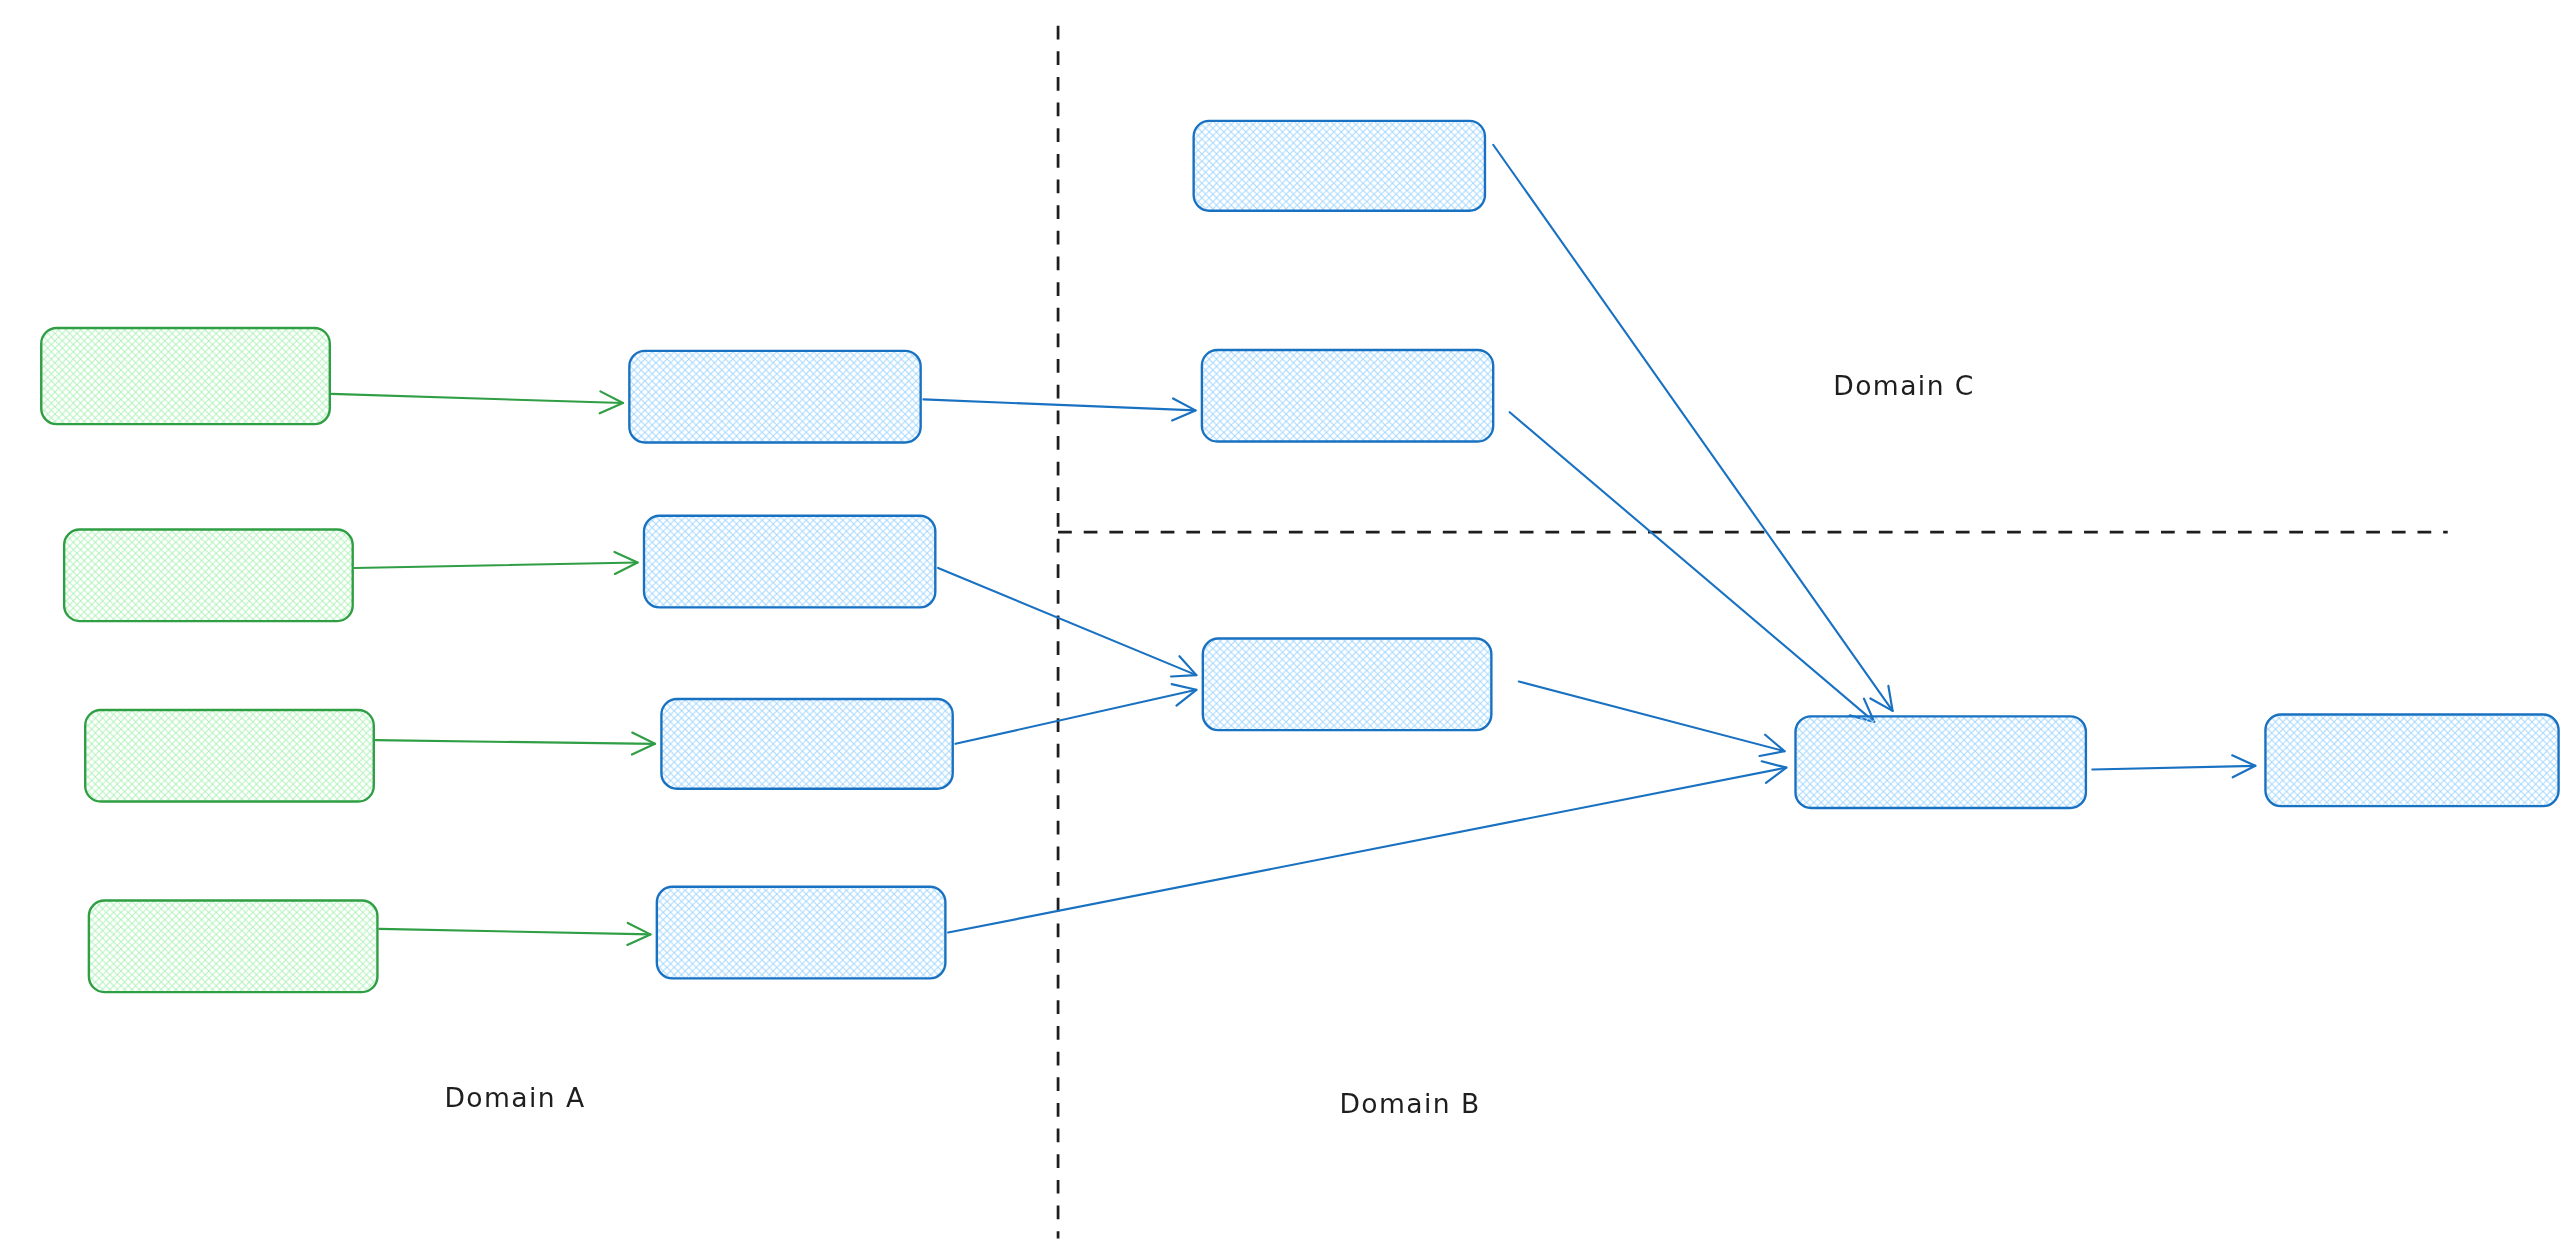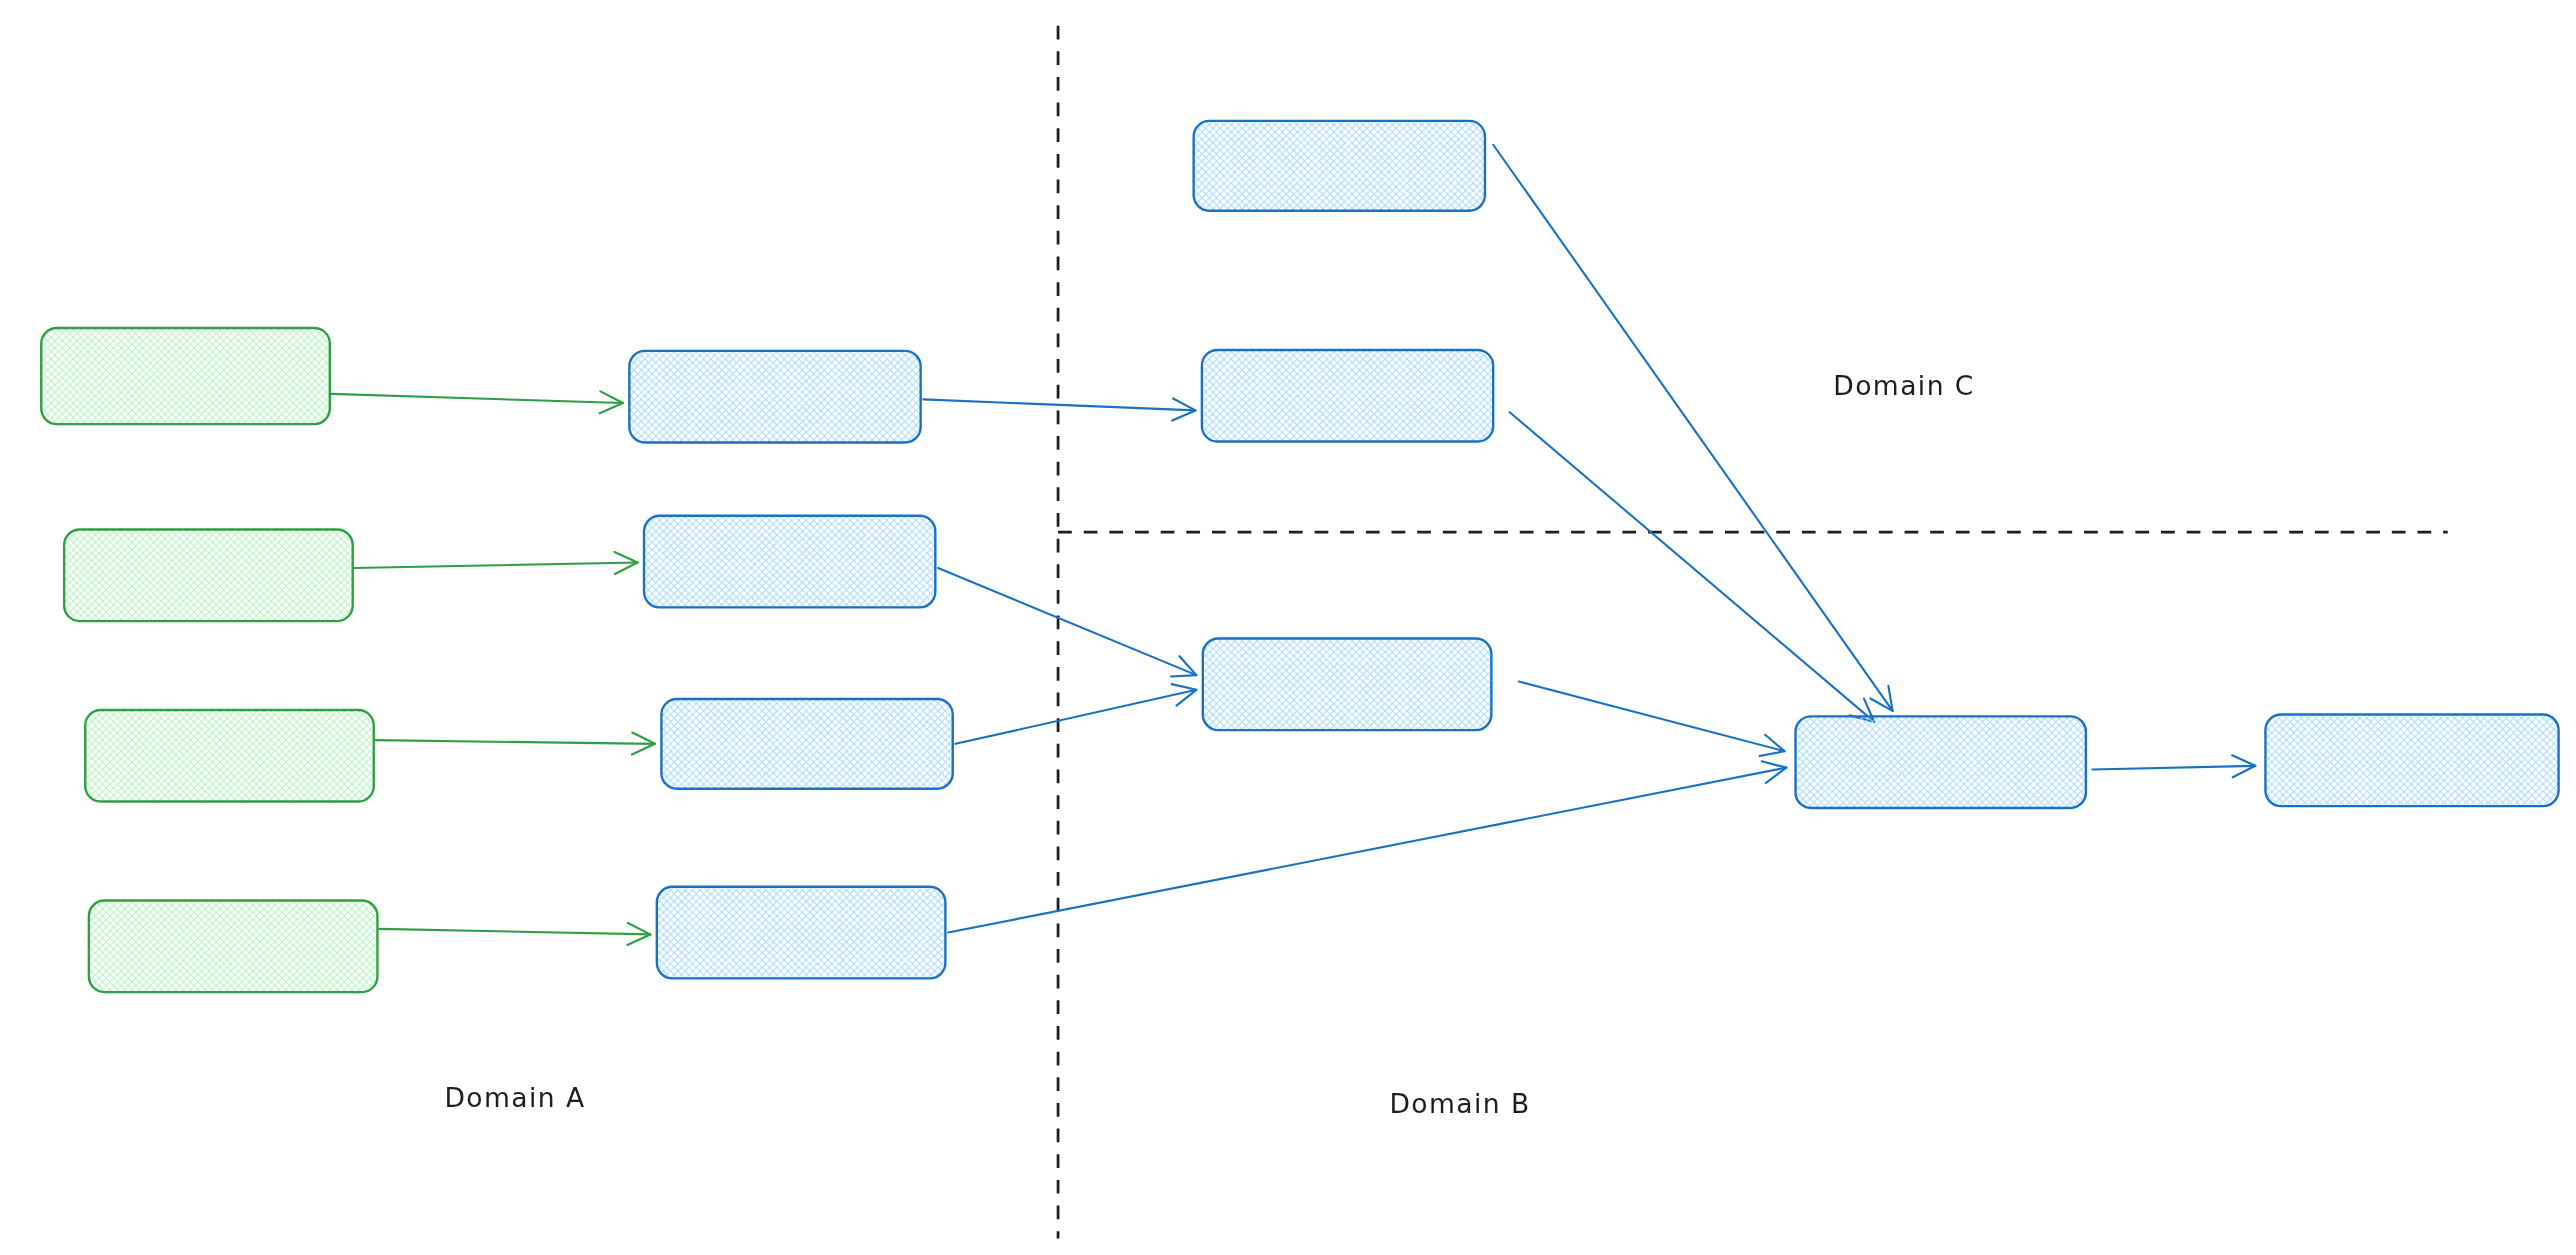--- a/index.html
+++ b/index.html
@@ -27,21 +27,21 @@
     position: absolute;
     transform: translate(-50%, -50%);
     font-size: 26.6px;
     font-weight: 500;
     letter-spacing: 1.4px;
     color: #1e1e1e;
     white-space: nowrap;
     user-select: none;
   }
   .label-a { left: 515px;  top: 1097px; }
-  .label-b { left: 1460px; top: 1103px; }
+  .label-b { left: 1410px; top: 1103px; }
   .label-c { left: 1892px; top: 385px; margin-left: 12px;  }
 </style>
 </head>
 <body>
 
 <div class="canvas">
   <svg id="diagram-svg" viewBox="0 0 2812 1370" xmlns="http://www.w3.org/2000/svg">
     <defs>
       <pattern id="hatch-green" patternUnits="userSpaceOnUse" width="8" height="8">
         <path d="M0,0 L8,8 M-2,6 L2,10 M6,-2 L10,2" stroke="#b2f2bb" stroke-width="1.1" fill="none"></path>

